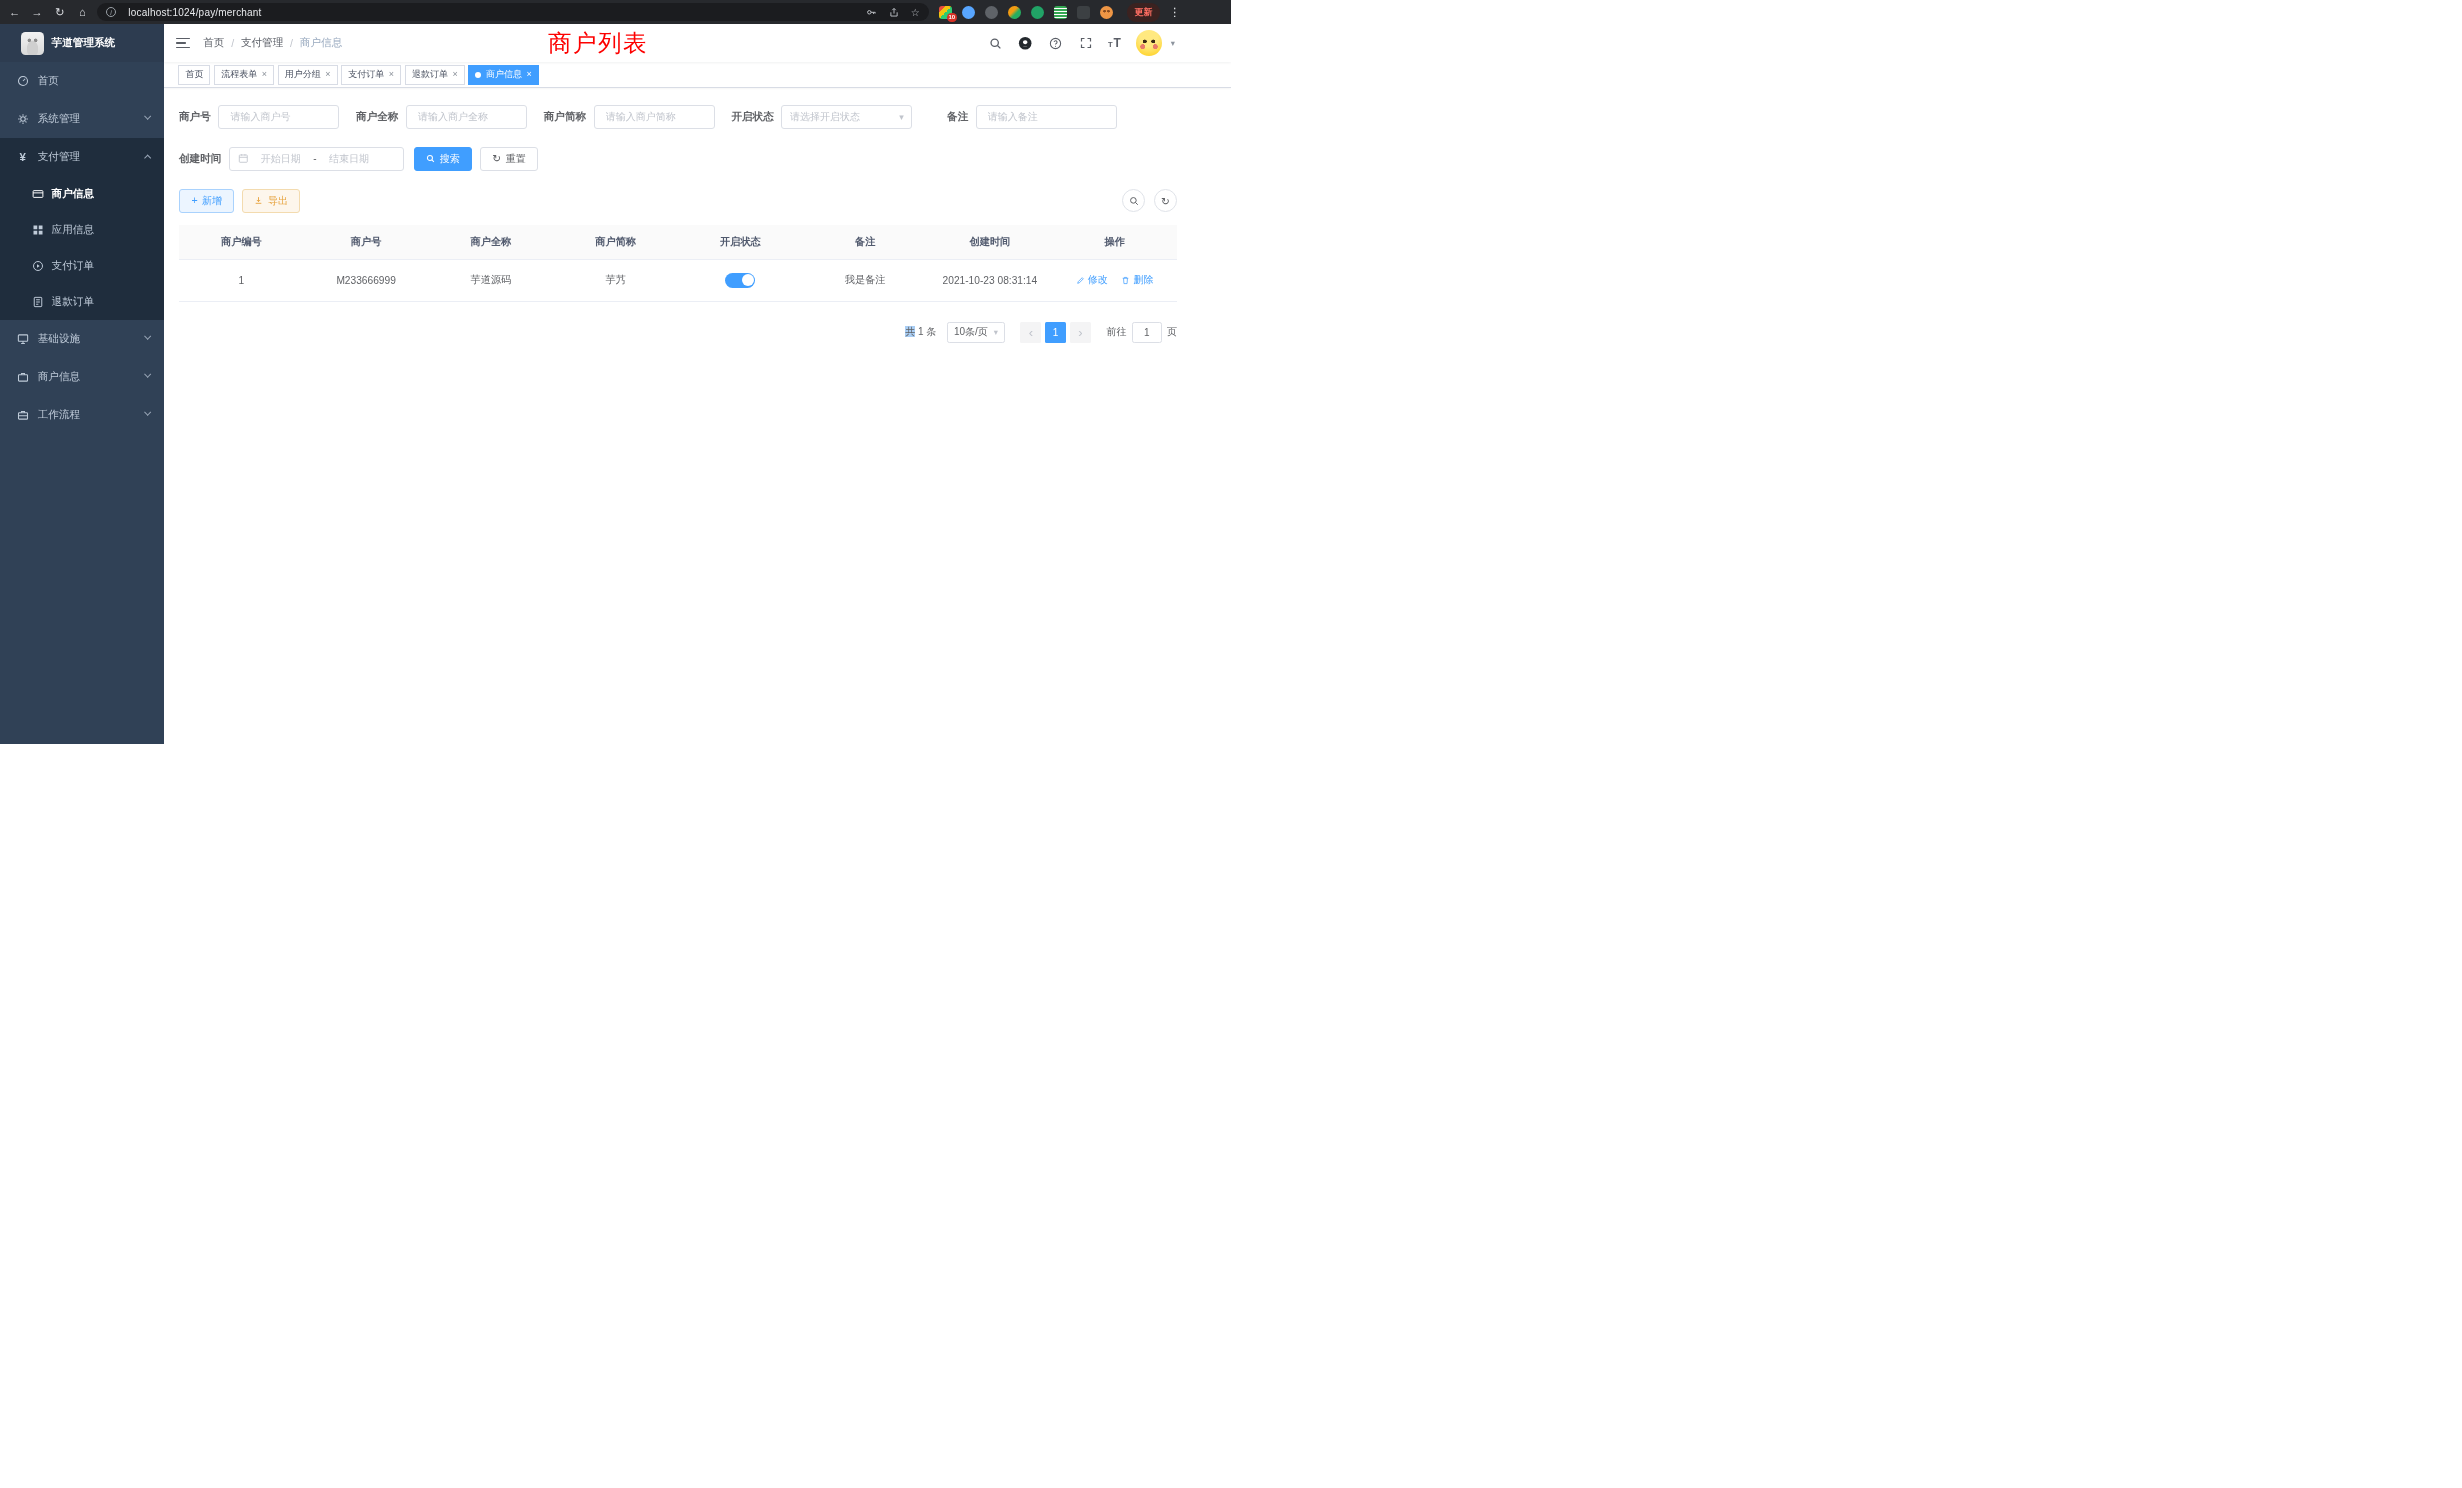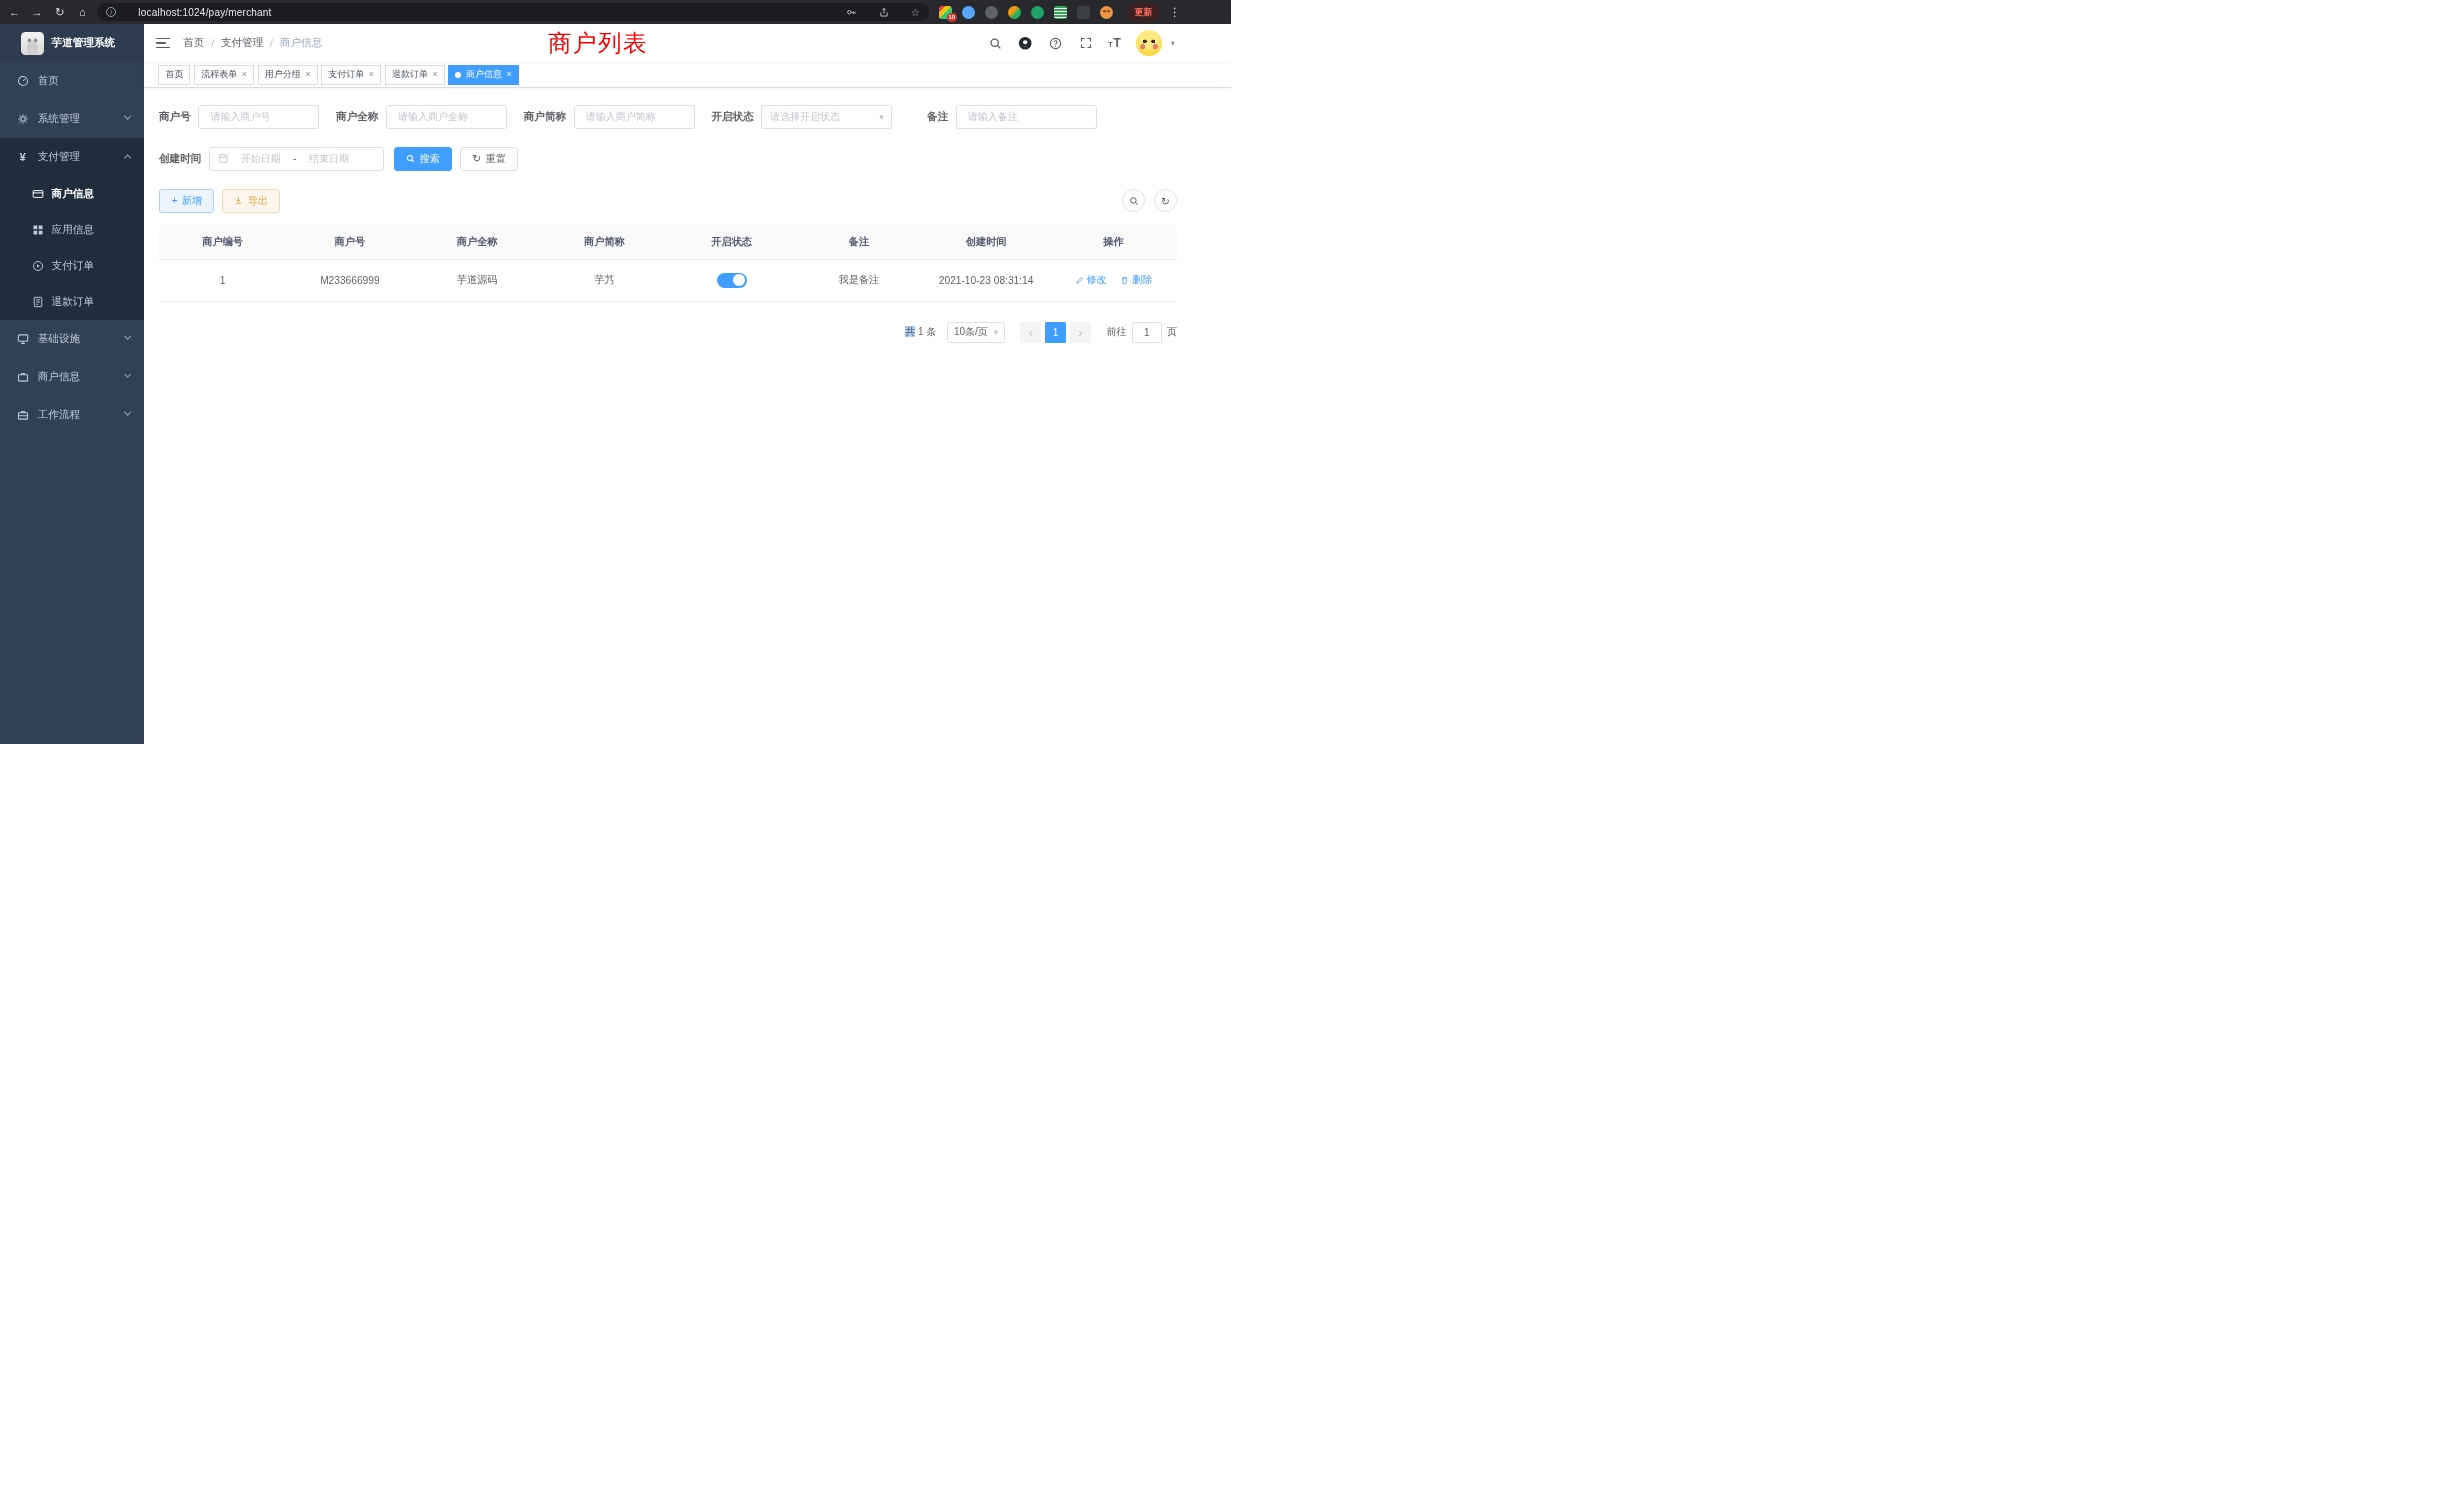--- a/index.html
+++ b/index.html
@@ -5,41 +5,41 @@
   * { margin:0; padding:0; box-sizing:border-box; }
   html,body { width:1231px; height:744px; overflow:hidden;
     font-family:"Liberation Sans","DejaVu Sans",sans-serif; background:#fff; }
 
   
   .browser { height:24px; background:#27292d; display:flex; align-items:center;
     padding:0 7.6px 0 6px; gap:6px; position:relative; z-index:5; }
   .nav-btn { width:16.7px; height:16.7px; border:none; background:transparent; color:#dadce0;
     font-size:11.4px; line-height:16.7px; text-align:center; cursor:pointer; flex:0 0 auto; }
   .omnibox { flex:1 1 auto; max-width:832px; height:18px; background:#1b1c1f;
-    border-radius:10px; display:flex; align-items:center; padding:0 9px; gap:22px;
+    border-radius:10px; display:flex; align-items:center; padding:0 9px; gap:12px;
     color:#e8eaed; font-size:10px; }
   .info-i { width:10.6px; height:10.6px; border:1.1px solid #9aa0a6; border-radius:50%;
     color:#9aa0a6; font-size:6.8px; display:flex; align-items:center; justify-content:center;
     flex:0 0 auto; font-style:italic; }
   .url-text { white-space:nowrap; letter-spacing:0.2px; }
   .omni-sp { flex:1 1 auto; }
   .omni-ic { color:#bdc1c6; display:flex; align-items:center; font-size:10px; }
   .exts { display:flex; align-items:center; gap:10px; margin-left:4.5px; }
   .ext { width:13px; height:13px; border-radius:50%; position:relative; flex:0 0 auto; }
   .ext.sq { border-radius:3px; }
   .ext-badge { position:absolute; right:-4.5px; bottom:-3px; background:#d93025; color:#fff;
     font-size:6px; line-height:8.3px; min-width:10px; text-align:center; border-radius:4.5px;
     padding:0 1.5px; font-weight:700; }
   .update-pill { margin-left:7.6px; background:#3b2220; color:#ff6e62; font-size:9px;
     font-weight:700; border-radius:9px; padding:3px 7.6px; cursor:pointer; white-space:nowrap; }
   .kebab { color:#e8eaed; font-size:11.4px; margin-left:3px; cursor:pointer; }
 
   
   .app { display:flex; height:720px; }
-  .sidebar { width:144px; background:#304156; color:#bfcbd9; flex:0 0 auto;
+  .sidebar { width:164px; background:#304156; color:#bfcbd9; flex:0 0 auto;
     display:flex; flex-direction:column; }
   .logo-row { height:38px; display:flex; align-items:center; gap:7.6px; padding-left:21px;
     background:#2d3c50; }
   .logo-avatar { width:23px; height:23px; border-radius:4.5px; flex:0 0 auto;
     background:
       radial-gradient(circle at 36% 36%, #8c8c8c 1.5px, transparent 2px),
       radial-gradient(circle at 64% 36%, #8c8c8c 1.5px, transparent 2px),
       radial-gradient(ellipse at 50% 74%, #cfcfcf 5.3px 3px, transparent 6px),
       linear-gradient(#f2f2f2,#d9d9d9); }
   .logo-title { color:#fff; font-size:10.6px; font-weight:700; white-space:nowrap; }

